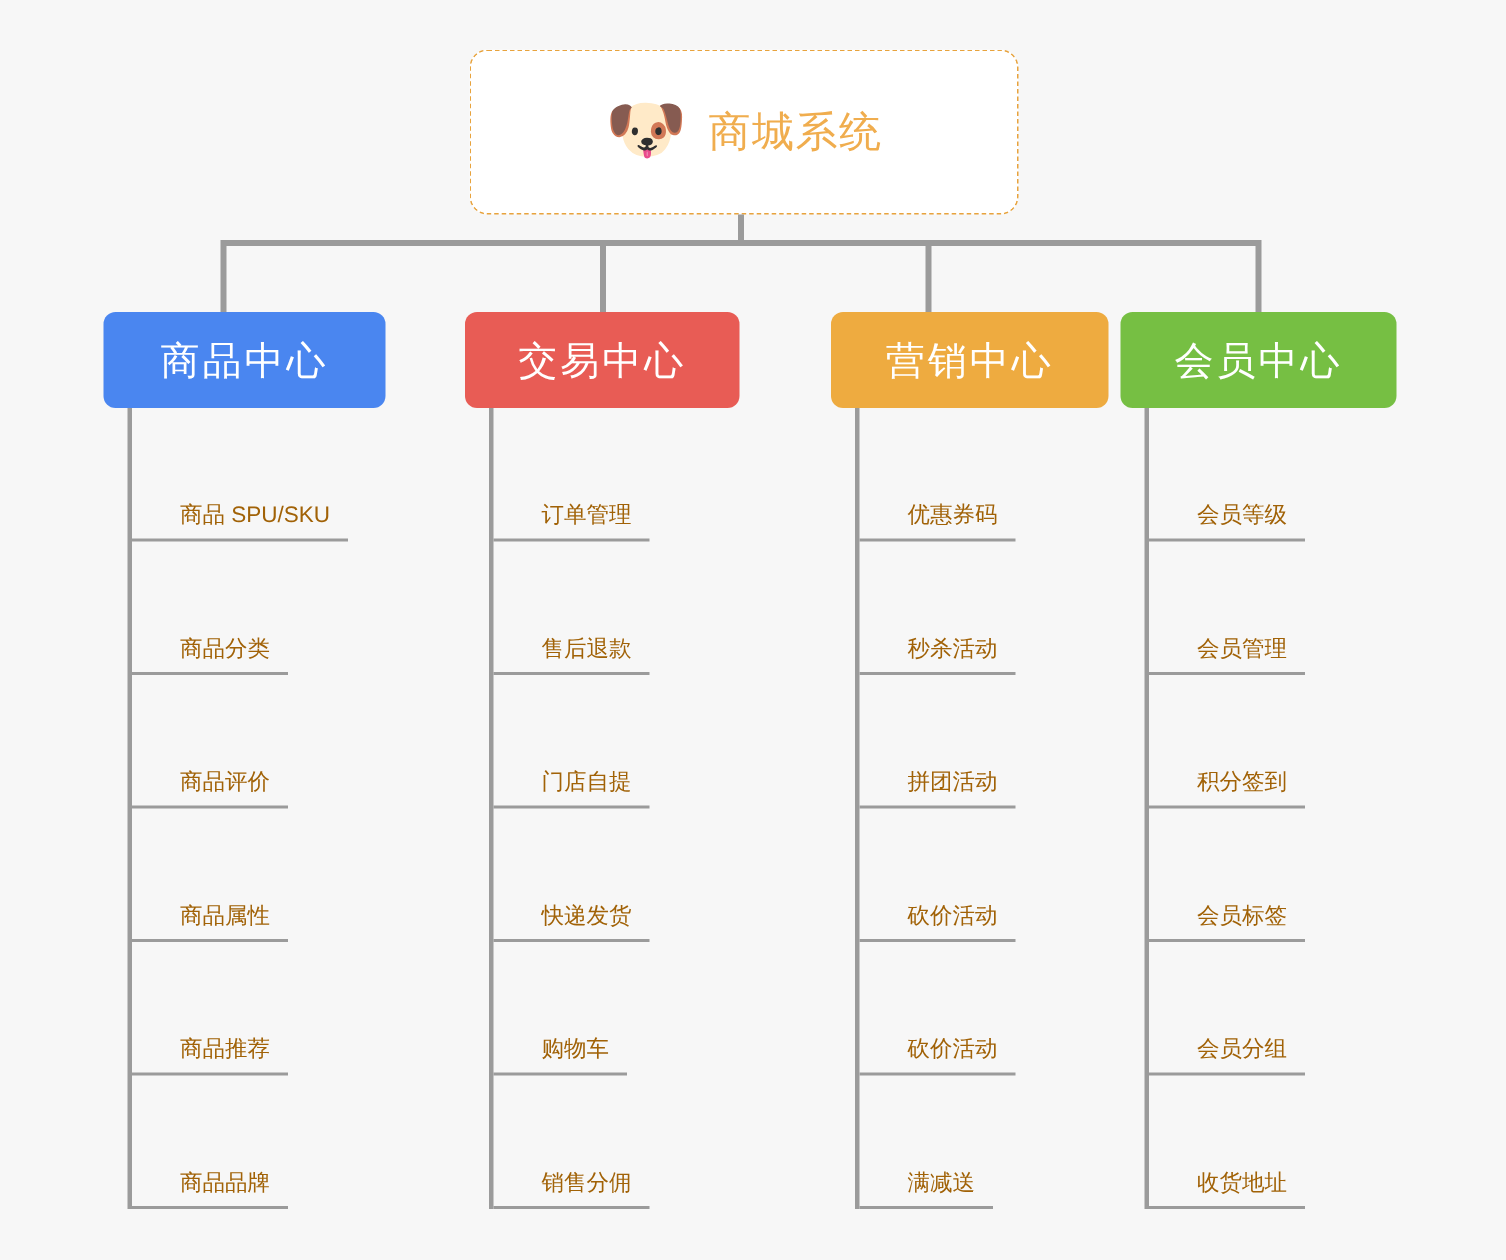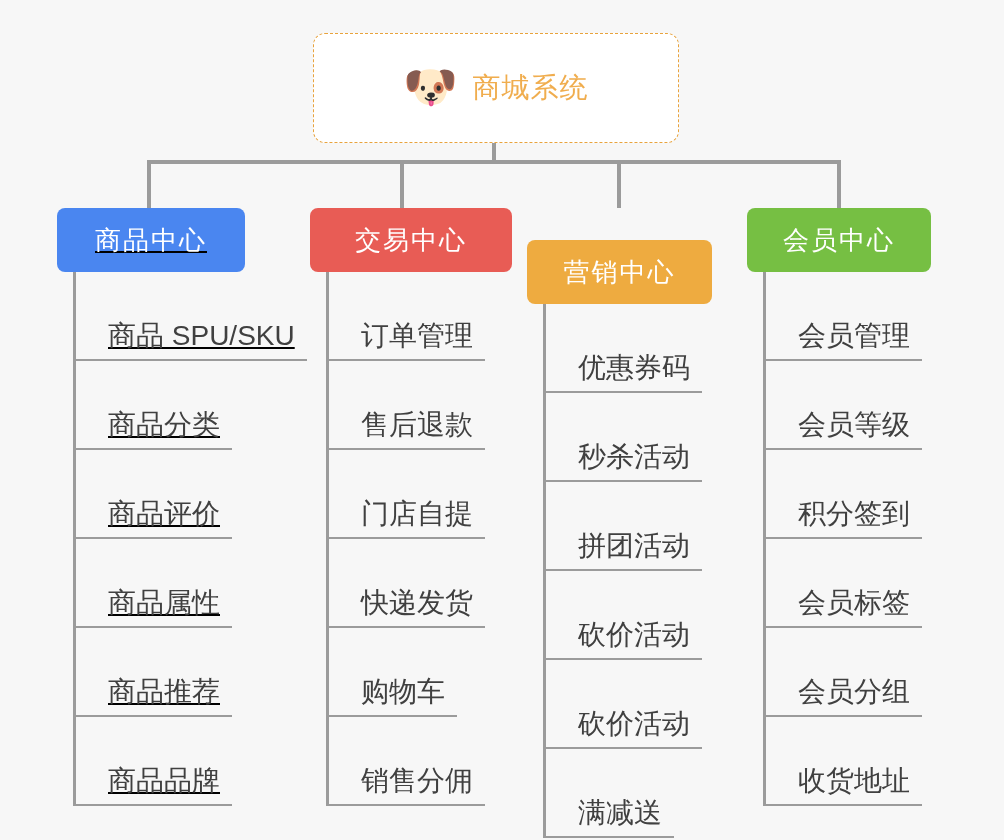--- a/index.html
+++ b/index.html
@@ -102,22 +102,22 @@
   .leaf-item {
     height: 89px;
     display: flex;
     align-items: flex-end;
     box-sizing: border-box;
   }
   .leaf-inner {
     display: inline-block;
     padding: 0 12px 6px 32px;
     border-bottom: 2px solid #9b9b9b;
-    font-size: 28px;
-    color: #404040;
+    font-size: 15px;
+    color: #a16207;
     white-space: nowrap;
     line-height: 1.2;
   }
 </style>
 </head>
 <body>
 
 <div id="diagram">
 
   <div class="root-card">
@@ -128,21 +128,21 @@
   <div class="conn conn-stem"></div>
   <div class="conn conn-bus"></div>
   <div id="drops">
       <div class="conn conn-drop" style="left: 147px;"></div>
       <div class="conn conn-drop" style="left: 400px;"></div>
       <div class="conn conn-drop" style="left: 617px;"></div>
       <div class="conn conn-drop" style="left: 837px;"></div>
     </div>
 
   <div id="columns-host">
-      <div class="col" style="left: 57px; width: 188px; text-decoration: underline;">
+      <div class="col" style="left: 69px; width: 188px;">
         <div class="col-header" style="background: rgb(74, 134, 240); width: 188px;">
           <span>商品中心</span>
         </div>
         <div class="leaf-list">
           <div class="leaf-item">
             <span class="leaf-inner">商品 SPU/SKU</span>
           </div>
           <div class="leaf-item">
             <span class="leaf-inner">商品分类</span>
           </div>
@@ -154,21 +154,21 @@
           </div>
           <div class="leaf-item">
             <span class="leaf-inner">商品推荐</span>
           </div>
           <div class="leaf-item">
             <span class="leaf-inner">商品品牌</span>
           </div>
         </div>
       </div>
       <div class="col" style="left: 310px; width: 183px;">
-        <div class="col-header" style="background: rgb(232, 92, 85); width: 202px;">
+        <div class="col-header" style="background: rgb(232, 92, 85); width: 183px;">
           <span>交易中心</span>
         </div>
         <div class="leaf-list">
           <div class="leaf-item">
             <span class="leaf-inner">订单管理</span>
           </div>
           <div class="leaf-item">
             <span class="leaf-inner">售后退款</span>
           </div>
           <div class="leaf-item">
@@ -178,21 +178,21 @@
             <span class="leaf-inner">快递发货</span>
           </div>
           <div class="leaf-item">
             <span class="leaf-inner">购物车</span>
           </div>
           <div class="leaf-item">
             <span class="leaf-inner">销售分佣</span>
           </div>
         </div>
       </div>
-      <div class="col" style="left: 527px; width: 185px; margin-top: 32px;">
+      <div class="col" style="left: 554px; width: 185px;">
         <div class="col-header" style="background: rgb(238, 171, 64); width: 185px;">
           <span>营销中心</span>
         </div>
         <div class="leaf-list">
           <div class="leaf-item">
             <span class="leaf-inner">优惠券码</span>
           </div>
           <div class="leaf-item">
             <span class="leaf-inner">秒杀活动</span>
           </div>
@@ -209,26 +209,26 @@
             <span class="leaf-inner">满减送</span>
           </div>
         </div>
       </div>
       <div class="col" style="left: 747px; width: 184px; text-align: center;">
         <div class="col-header" style="background: rgb(118, 191, 67); width: 184px;">
           <span>会员中心</span>
         </div>
         <div class="leaf-list">
           <div class="leaf-item">
+            <span class="leaf-inner">会员等级</span>
+          </div>
+          <div class="leaf-item">
             <span class="leaf-inner">会员管理</span>
           </div>
           <div class="leaf-item">
-            <span class="leaf-inner">会员等级</span>
-          </div>
-          <div class="leaf-item">
             <span class="leaf-inner">积分签到</span>
           </div>
           <div class="leaf-item">
             <span class="leaf-inner">会员标签</span>
           </div>
           <div class="leaf-item">
             <span class="leaf-inner">会员分组</span>
           </div>
           <div class="leaf-item">
             <span class="leaf-inner">收货地址</span>

